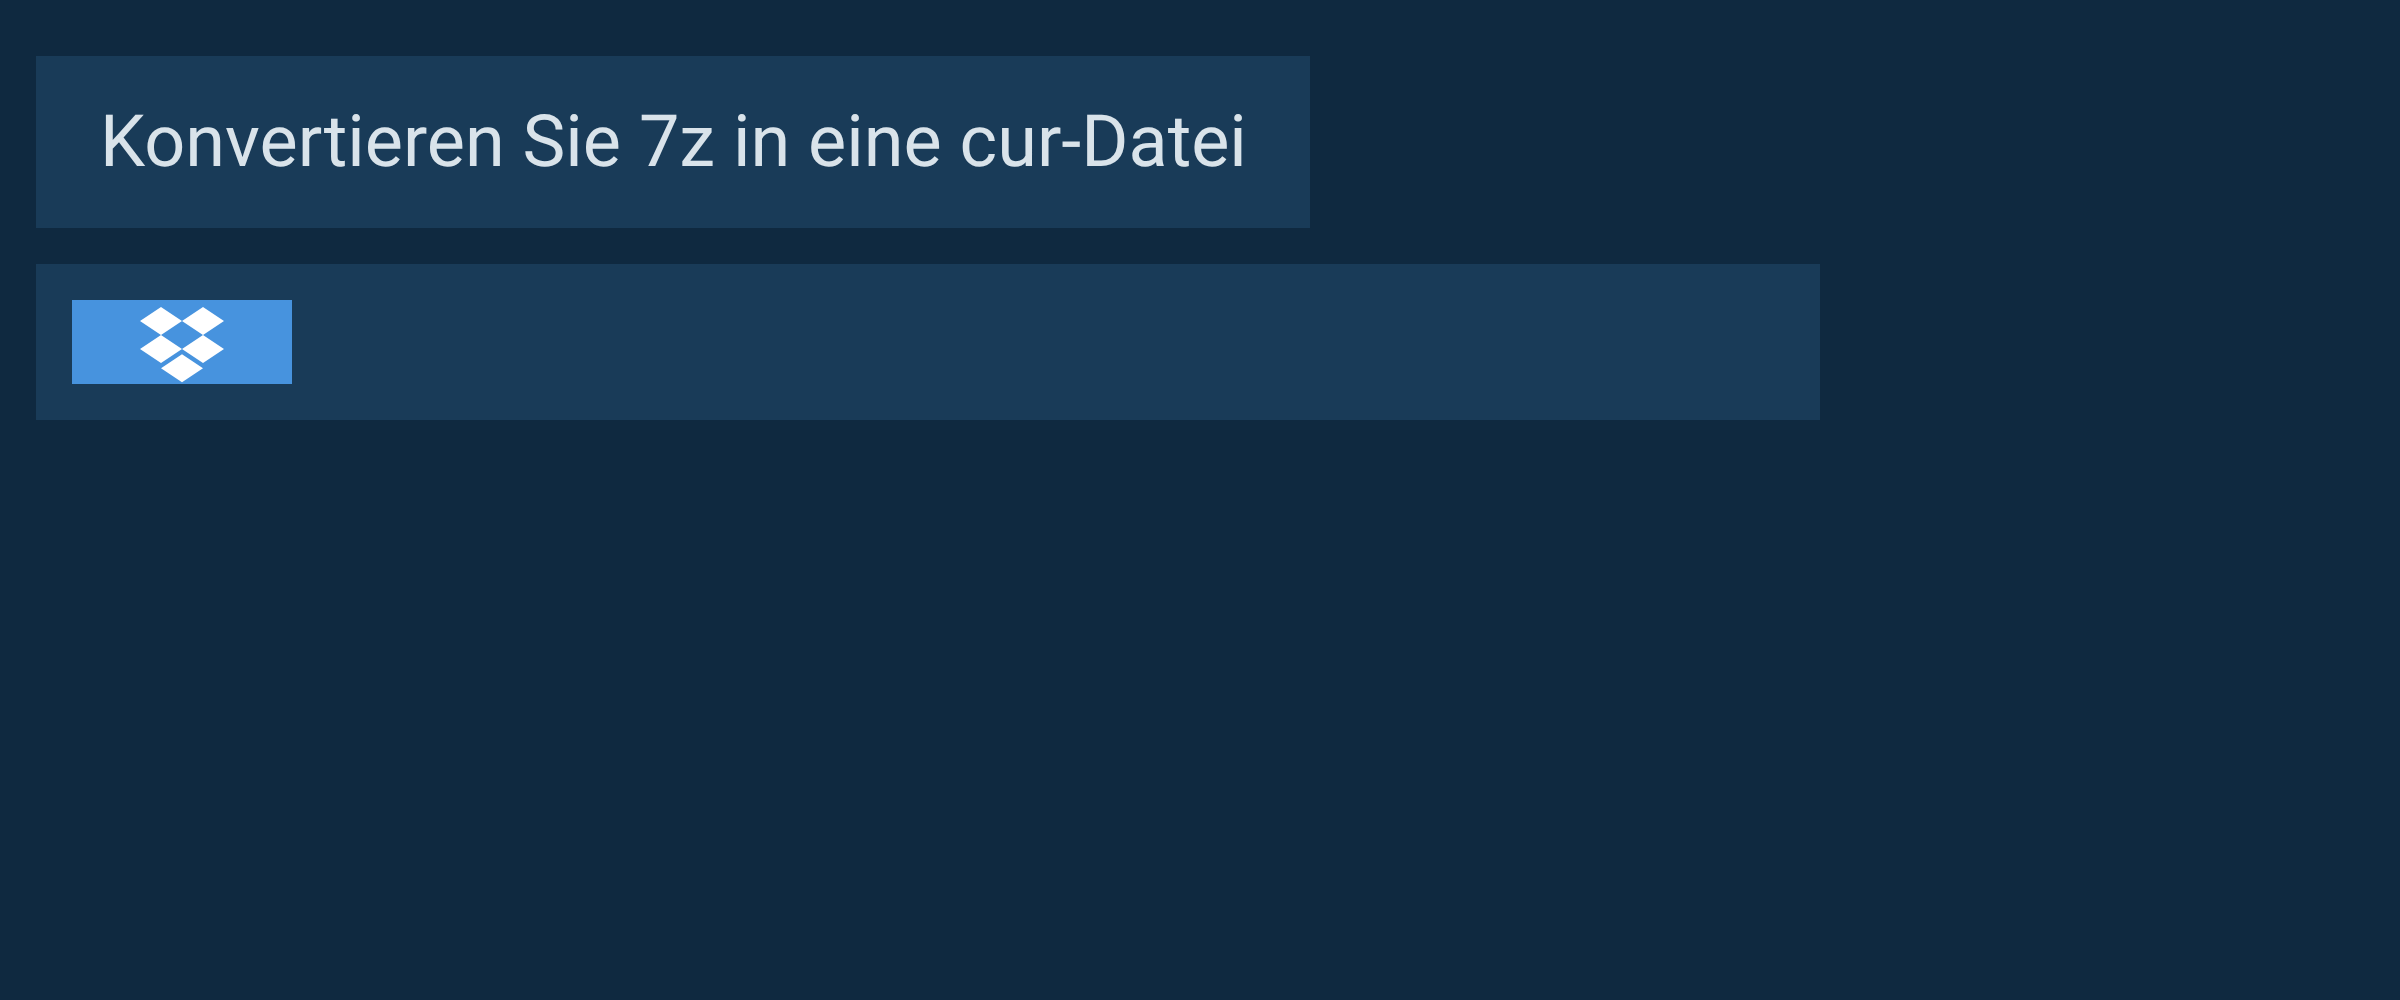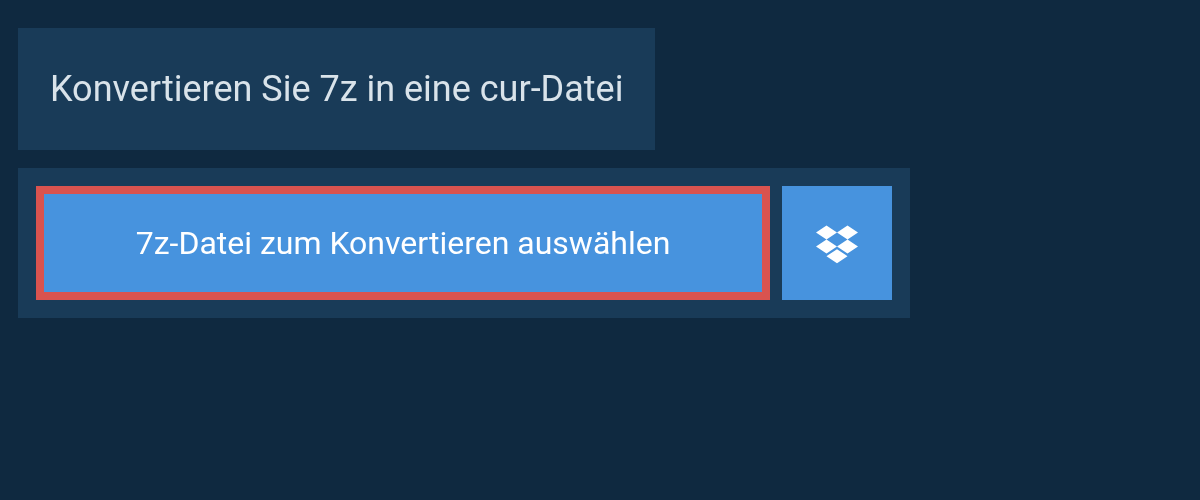--- a/index.html
+++ b/index.html
@@ -9,21 +9,21 @@
     }
     body {
       width: 1200px;
       height: 500px;
       background: #0f2940;
       font-family: -apple-system, BlinkMacSystemFont, "Segoe UI", Roboto, Helvetica, Arial, sans-serif;
       overflow: hidden;
     }
     .header-bar {
       background: #193b58;
-      padding: 40px 32px;
+      padding: 22px 32px;
       display: inline-block;
       margin-top: 28px;
       margin-left: 18px;
       text-align: right;
     }
     .header-title {
       color: #d9e3ea;
       font-size: 36px;
       font-weight: 400;
     }
@@ -71,25 +71,20 @@
 </head>
 <body>
 
 
 
 <div class="header-bar">
   <h1 class="header-title">Konvertieren Sie 7z in eine cur-Datei</h1>
 </div>
 
 <div class="panel">
-  <div class="select-button-wrap">
-    <div class="select-button">
-      <span>7z-Datei zum Konvertieren auswählen</span>
-    </div>
-  </div>
   <div class="dropbox-button">
     <svg class="dropbox-icon" viewBox="0 0 24 24">
       <path d="M6 2 L12 6 L6 10 L0 6 Z M18 2 L24 6 L18 10 L12 6 Z M0 14 L6 10 L12 14 L6 18 Z M12 14 L18 10 L24 14 L18 18 Z M6 19.5 L12 15.5 L18 19.5 L12 23.5 Z"></path>
     </svg>
   </div>
 </div>
 
 
 
 

